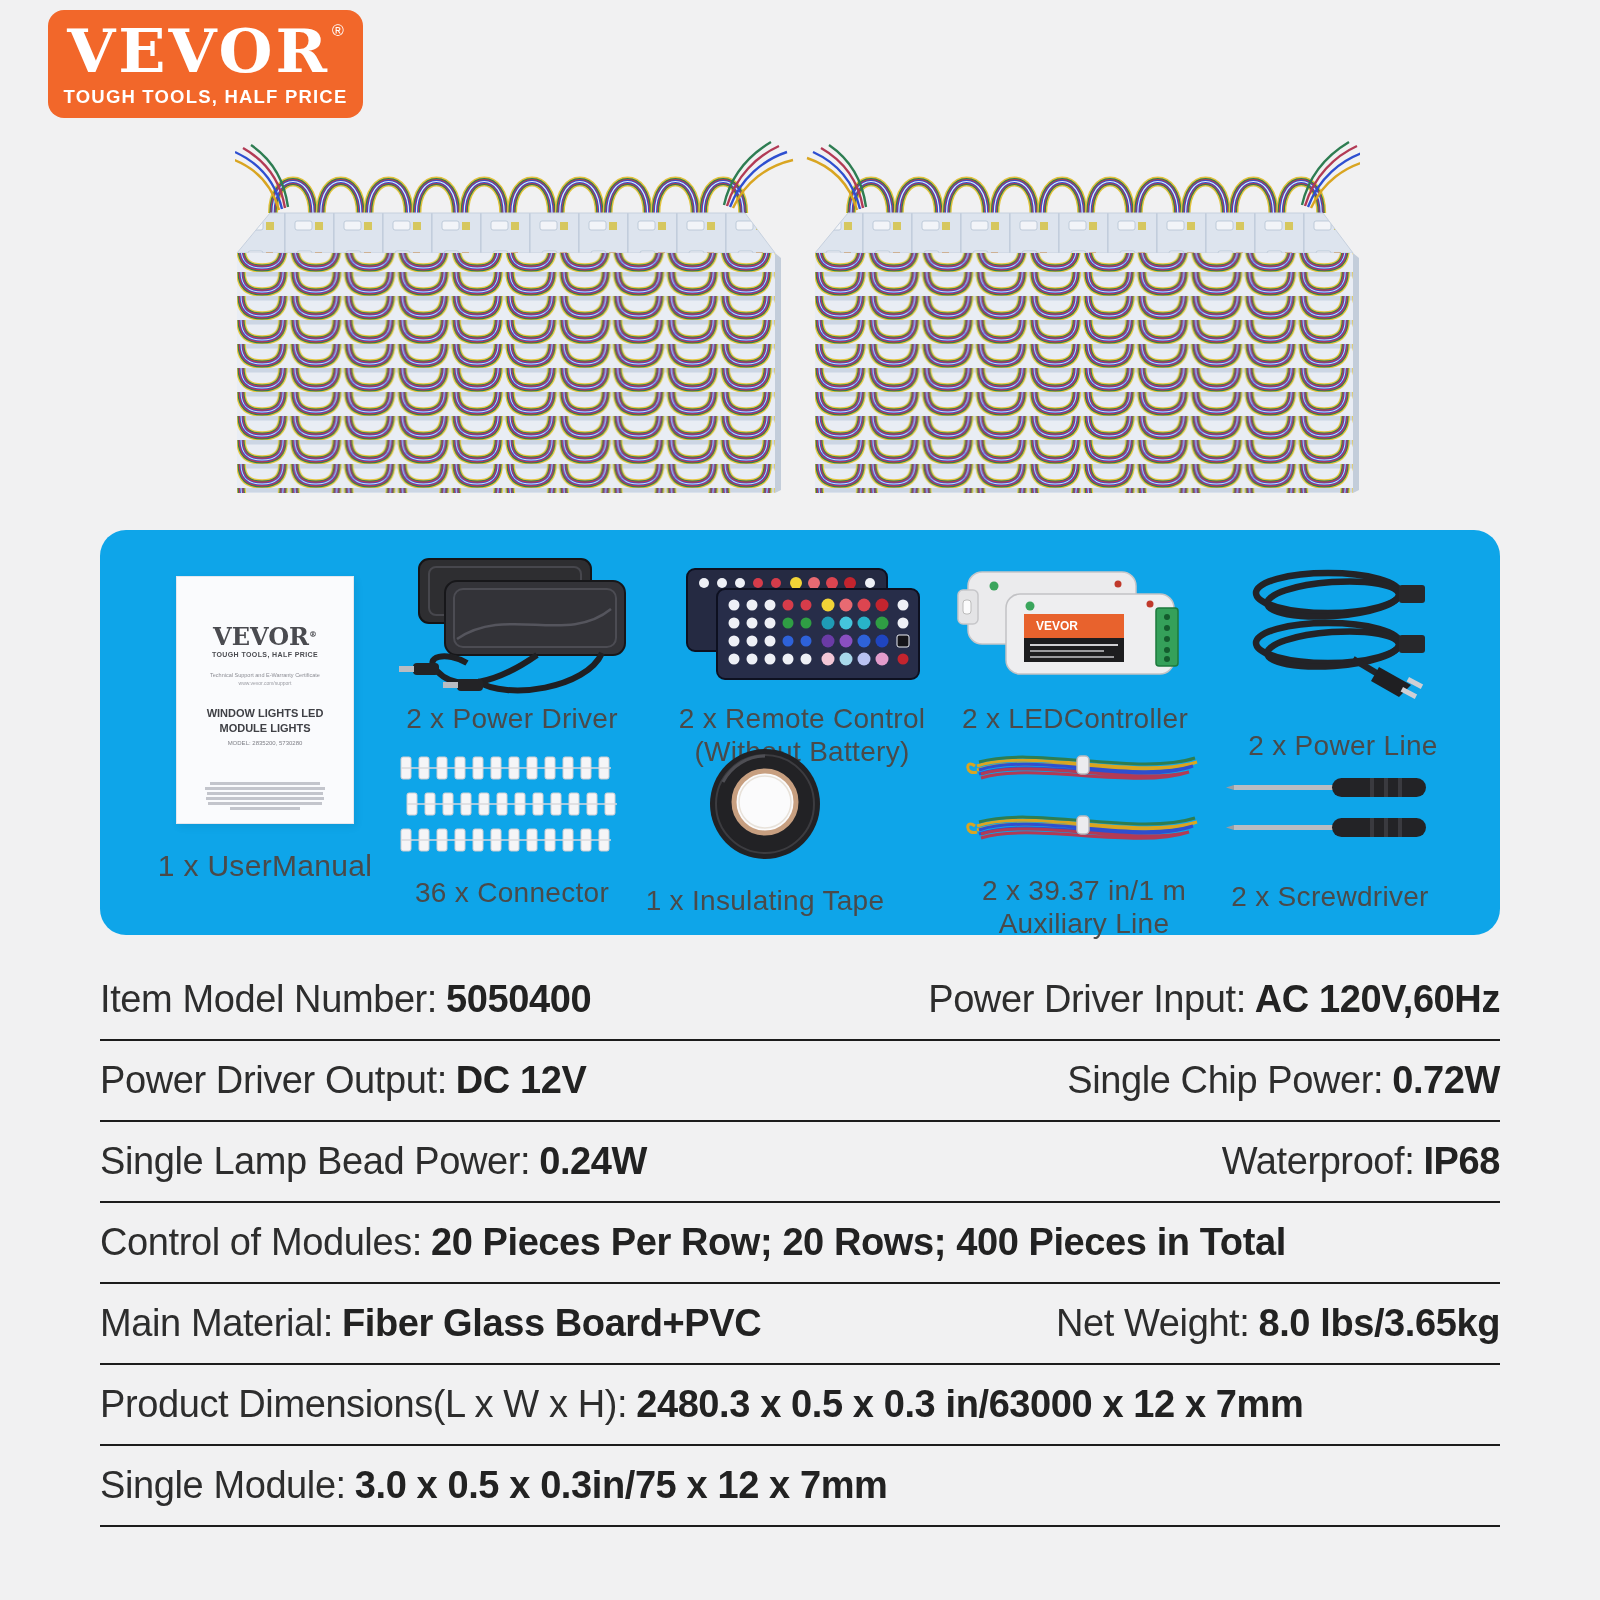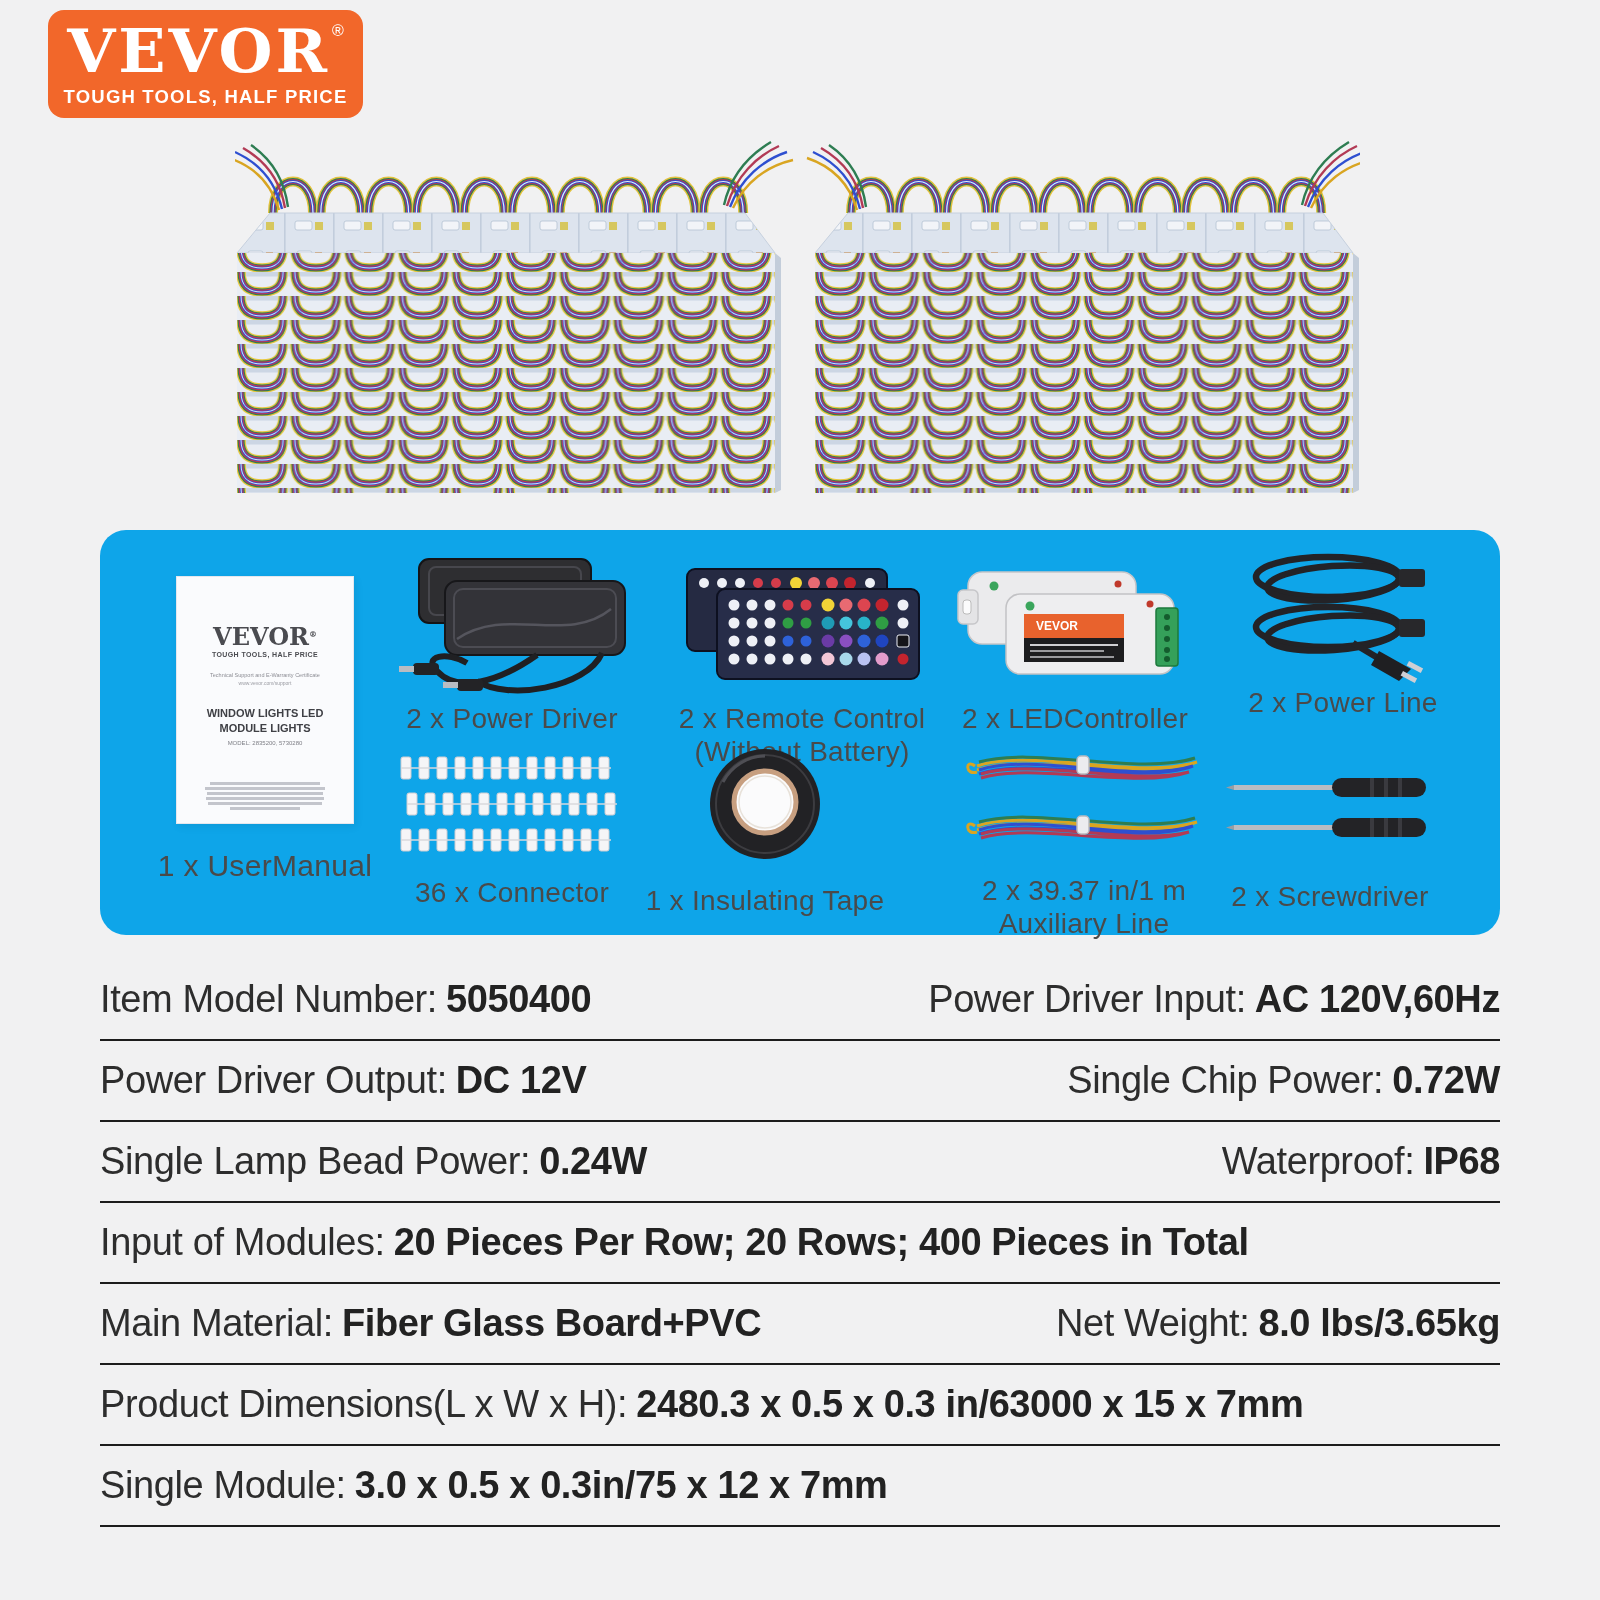--- a/index.html
+++ b/index.html
@@ -253,21 +253,21 @@
           <circle cx="217" cy="55" r="3" fill="#145c2e"></circle>
             <circle cx="217" cy="66" r="3" fill="#145c2e"></circle>
           <circle cx="217" cy="77" r="3" fill="#145c2e"></circle>
             <circle cx="217" cy="88" r="3" fill="#145c2e"></circle>
           <circle cx="217" cy="97" r="3" fill="#145c2e"></circle>
         </svg>
       </div>
       <figcaption>2 x LEDController</figcaption>
     </figure>
 
-    <figure class="acc" style="left:1113px;top:6px;width:260px;">
+    <figure class="acc" style="left:1113px;top:22px;width:260px;gap:27px;">
       <div class="imgbox" style="height:150px;">
         <svg width="220" height="145" viewBox="0 0 220 145">
           <g fill="none" stroke="#232327" stroke-width="6.5">
             <ellipse cx="95" cy="38" rx="72" ry="20"></ellipse>
             <ellipse cx="100" cy="44" rx="66" ry="17" transform="rotate(-4 100 44)"></ellipse>
             <ellipse cx="95" cy="88" rx="72" ry="20"></ellipse>
             <ellipse cx="100" cy="94" rx="66" ry="17" transform="rotate(-4 100 94)"></ellipse>
           </g>
           <rect x="166" y="30" width="26" height="18" rx="3" fill="#28282b"></rect>
           <rect x="166" y="80" width="26" height="18" rx="3" fill="#28282b"></rect>
@@ -434,40 +434,40 @@
         <span class="val">0.24W</span>
       </div>
       <div class="pair right">
         <span class="lbl">Waterproof:</span>
         <span class="val">IP68</span>
       </div>
     </div>
 
     <div class="spec-row">
       <div class="pair gap">
-        <span class="lbl">Input of Modules:</span>
+        <span class="lbl">Control of Modules:</span>
         <span class="val">20 Pieces Per Row; 20 Rows; 400 Pieces in Total</span>
       </div>
     </div>
 
     <div class="spec-row">
       <div class="pair">
         <span class="lbl">Main Material:</span>
         <span class="val">Fiber Glass Board+PVC</span>
       </div>
       <div class="pair right">
         <span class="lbl">Net Weight:</span>
         <span class="val">8.0 lbs/3.65kg</span>
       </div>
     </div>
 
     <div class="spec-row">
       <div class="pair">
         <span class="lbl">Product Dimensions(L x W x H):</span>
-        <span class="val">2480.3 x 0.5 x 0.3 in/63000 x 15 x 7mm</span>
+        <span class="val">2480.3 x 0.5 x 0.3 in/63000 x 12 x 7mm</span>
       </div>
     </div>
 
     <div class="spec-row">
       <div class="pair">
         <span class="lbl">Single Module:</span>
         <span class="val">3.0 x 0.5 x 0.3in/75 x 12 x 7mm</span>
       </div>
     </div>
 

